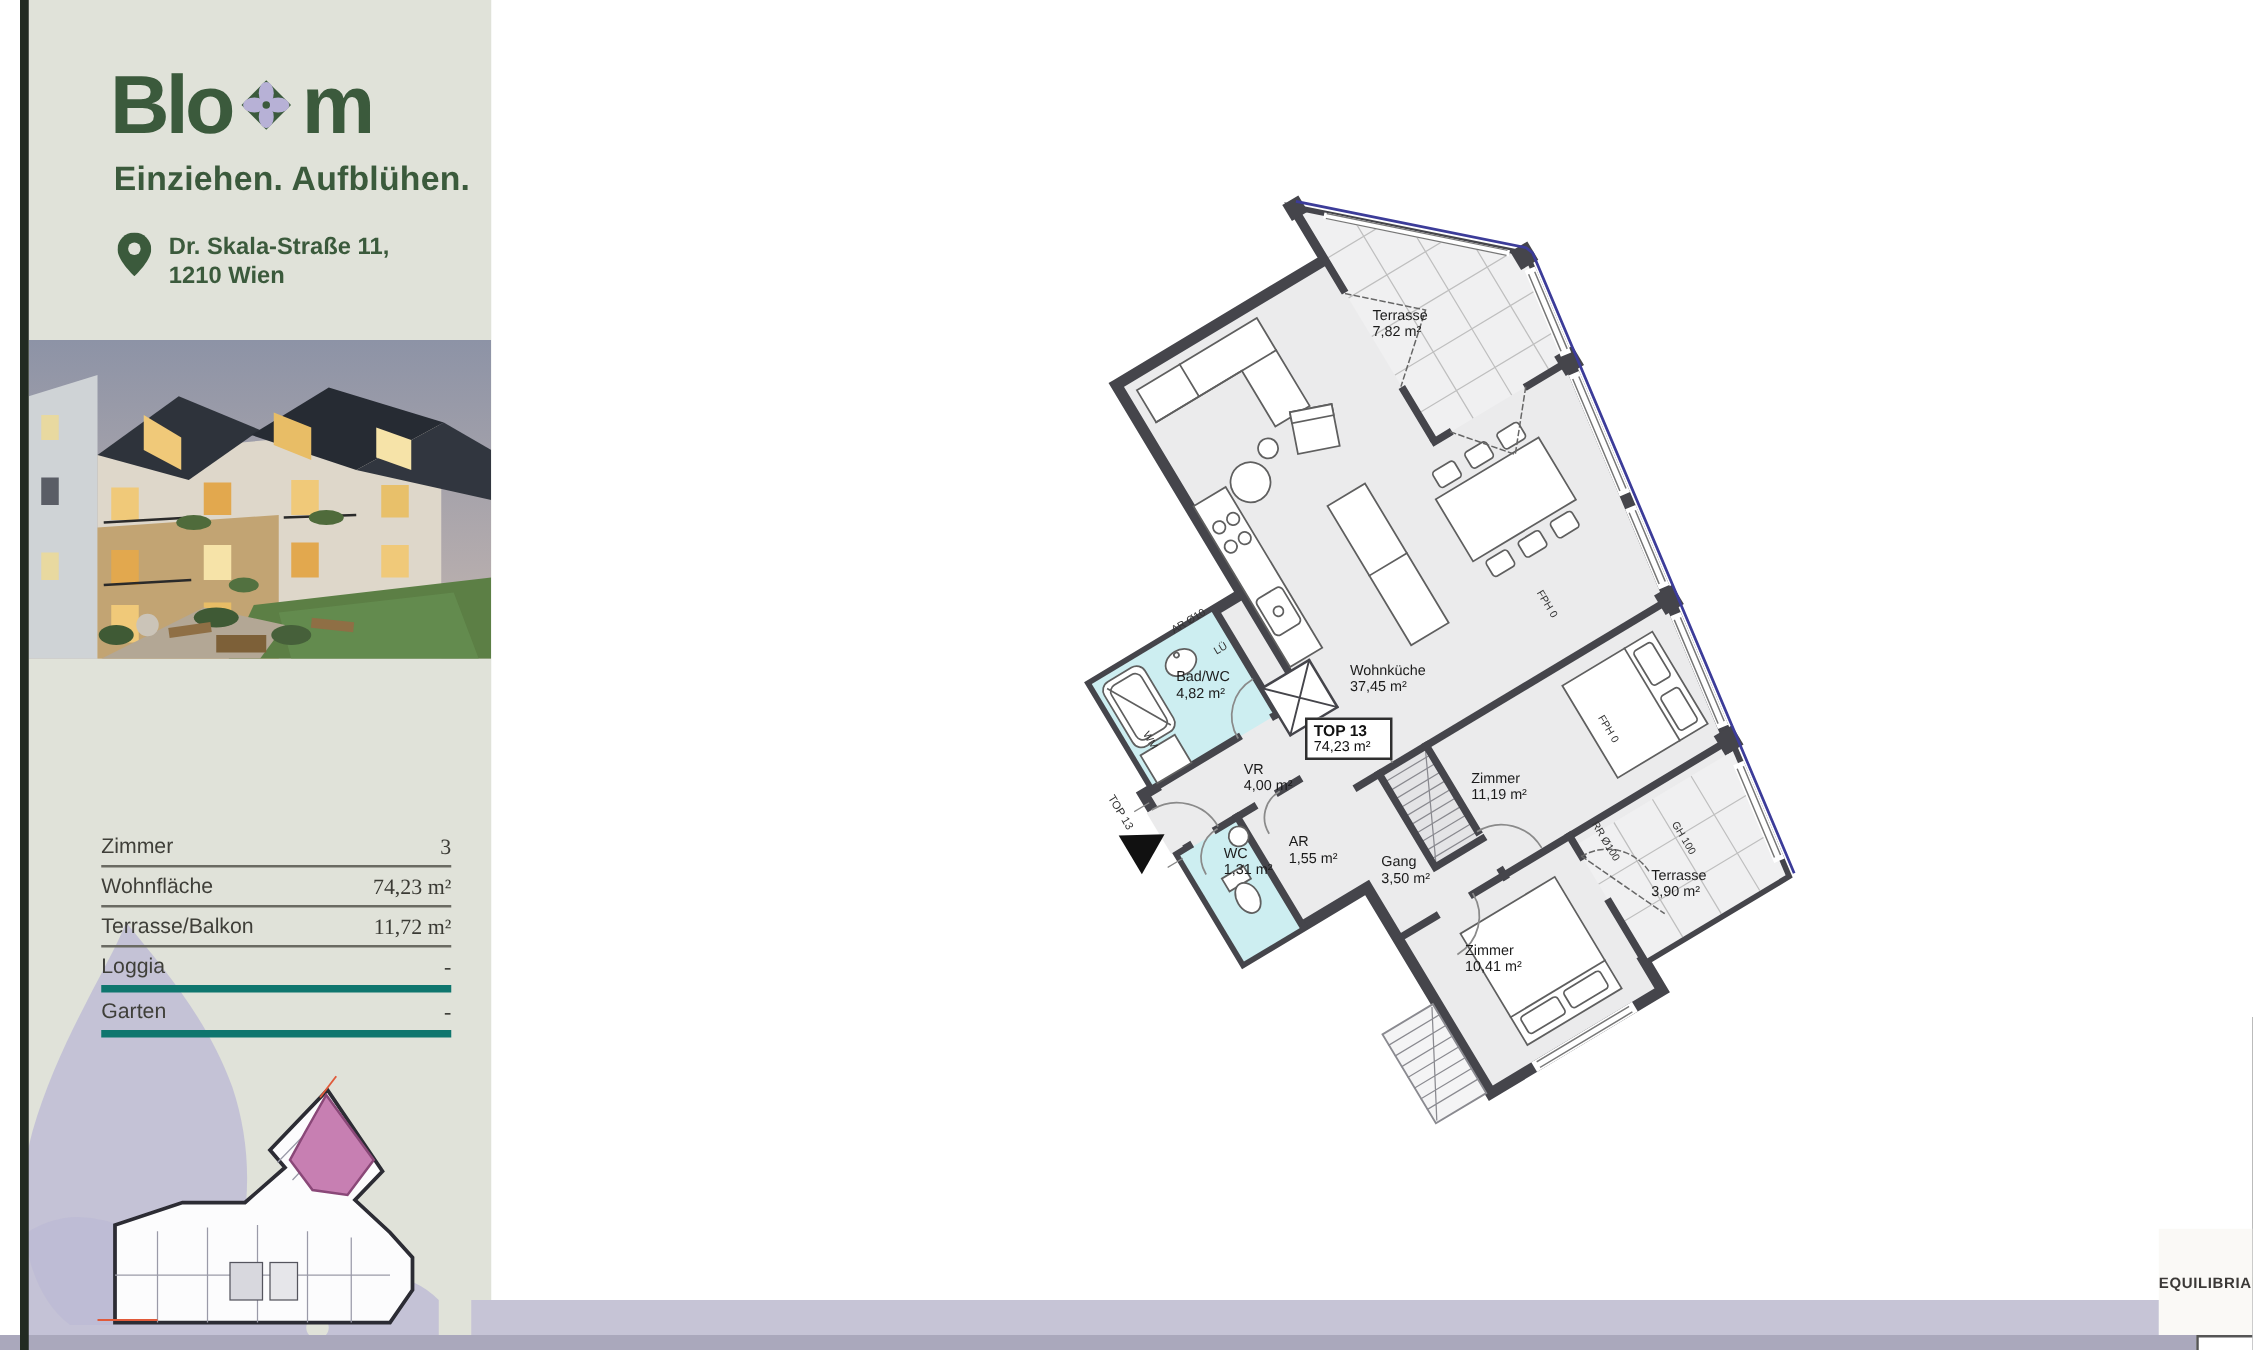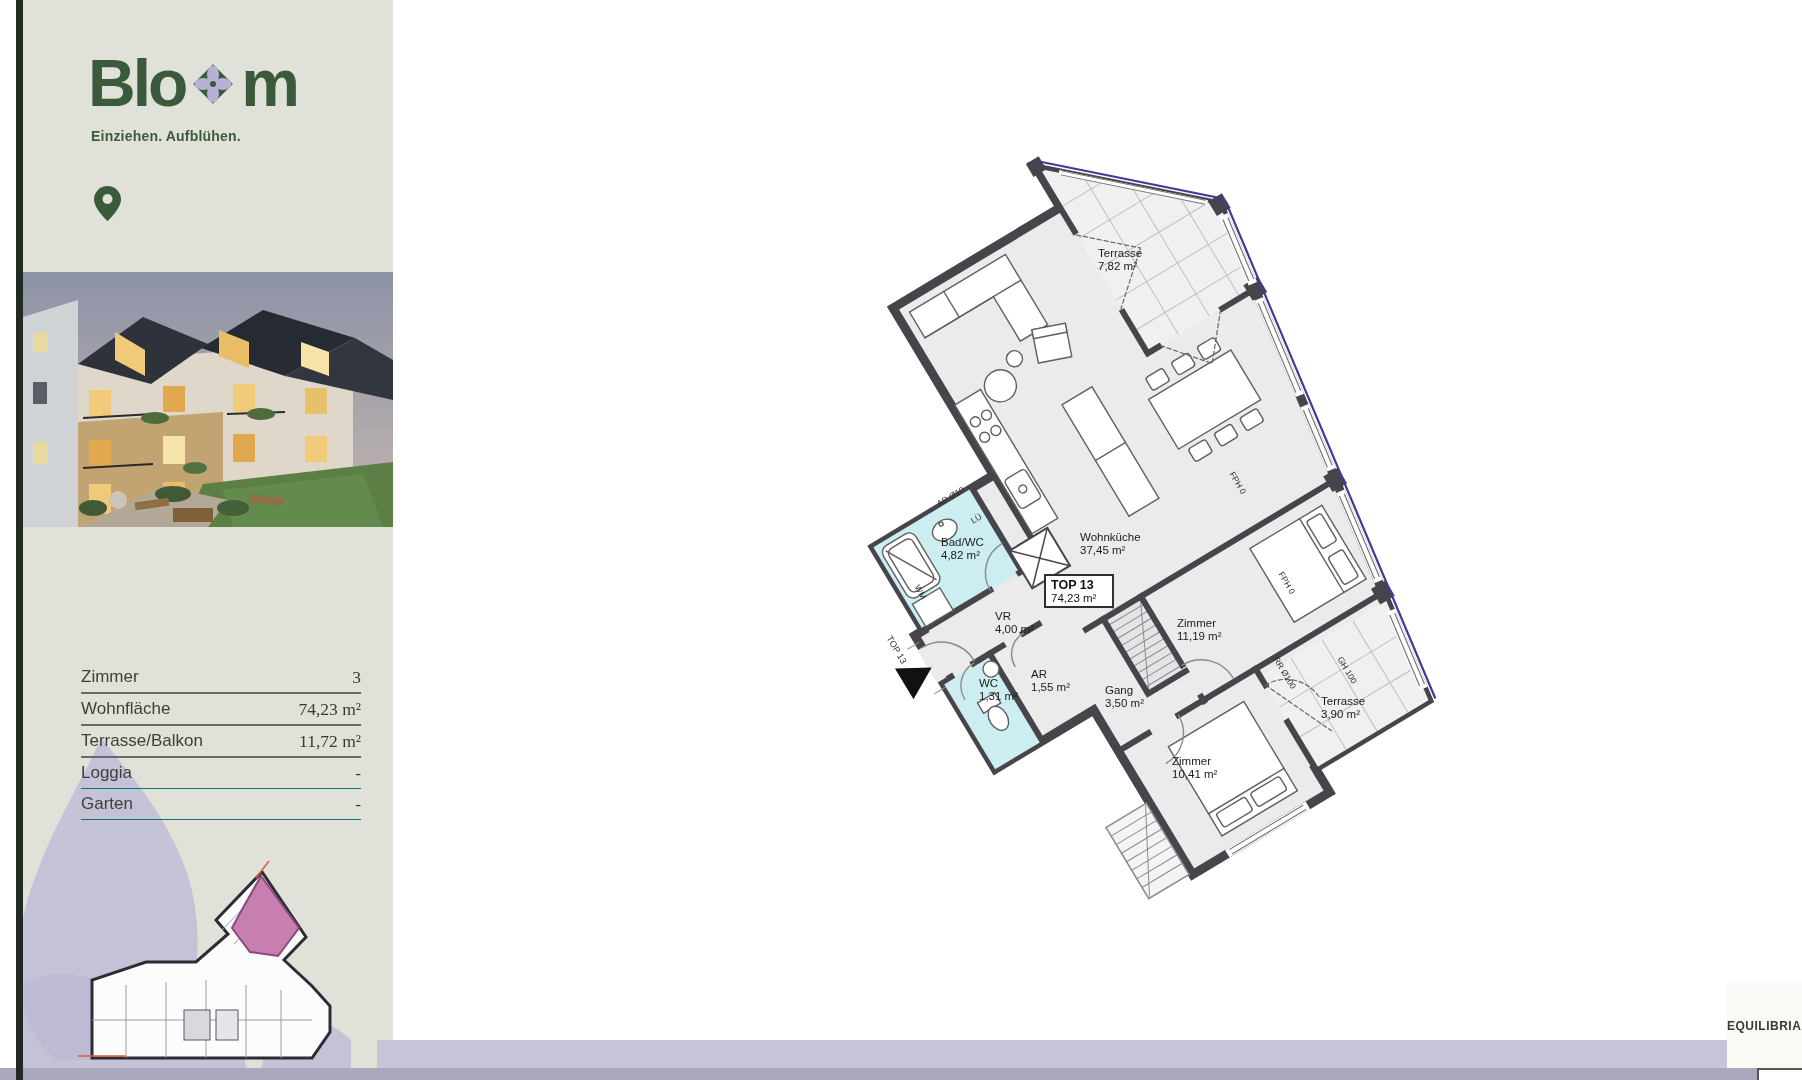--- a/index.html
+++ b/index.html
@@ -6,33 +6,33 @@
   .page{position:relative;width:1802px;height:1080px;background:#ffffff;overflow:hidden;
         font-family:"Liberation Sans",sans-serif;}
   
   .strip-light{position:absolute;left:377px;top:1040px;width:1425px;height:28px;background:#c6c4d6;z-index:2;}
   .strip-dark{position:absolute;left:0;top:1068px;width:1802px;height:12px;background:#aaa8bc;z-index:2;}
   
   .sidebar{position:absolute;left:16px;top:0;width:377px;height:1080px;background:#e0e2d9;overflow:hidden;}
   .edge{position:absolute;left:0;top:0;width:7px;height:1080px;background:#222b22;z-index:5;}
   .brand{position:absolute;left:72px;top:50px;display:flex;align-items:center;color:#3b5a3c;z-index:4;}
   .brand-txt{font-size:66px;font-weight:700;letter-spacing:-3px;line-height:66px;}
-  .tagline{position:absolute;left:75px;top:128px;font-size:14px;font-weight:800;color:#3b5a3c;letter-spacing:.2px;z-index:4;}
+  .tagline{position:absolute;left:75px;top:128px;font-size:27px;font-weight:800;color:#3b5a3c;letter-spacing:.2px;z-index:4;}
   .addr{position:absolute;left:78px;top:186px;display:flex;z-index:4;}
   .addr-text{margin-left:14px;font-size:19px;font-weight:700;color:#3b5a3c;line-height:23px;}
   .photo{position:absolute;left:7px;top:272px;width:370px;height:255px;z-index:4;}
   .banner{position:absolute;left:0;top:527px;width:377px;height:100px;background:#c6c4d8;display:flex;align-items:center;z-index:4;}
   .banner-text{padding-left:68px;color:#fdfdfd;font-size:24px;font-weight:700;letter-spacing:.5px;
                transform:scaleX(.88);transform-origin:left center;white-space:nowrap;}
   .dtable{position:absolute;left:65px;top:662px;width:280px;z-index:4;}
   .drow{height:30px;display:flex;justify-content:space-between;align-items:center;}
   .drow .lab{font-size:17px;color:#3f3f39;}
   .drow .val{font-family:"Liberation Serif",serif;font-size:17.5px;color:#3a3a34;}
   .bline-a{border-bottom:2px solid #6a6a62;}
-  .bline-b{border-bottom:1px solid #0f766e;}
+  .bline-b{border-bottom:6px solid #0f766e;}
   .watermark{position:absolute;left:0;top:700px;width:377px;height:380px;z-index:1;}
   .minimap{position:absolute;left:50px;top:860px;width:280px;height:220px;z-index:3;}
   
   .plan{position:absolute;left:840px;top:140px;width:620px;height:780px;z-index:1;}
   .rlabel{position:absolute;font-size:11.5px;line-height:13px;color:#1b1b1b;white-space:nowrap;z-index:2;}
   .rlabel .nm{display:block;}
   .ann{position:absolute;font-size:8.5px;color:#333;white-space:nowrap;transform-origin:left top;z-index:2;}
   .rot59{transform:rotate(59deg);}
   .rotm31{transform:rotate(-31deg);}
   .unitbox{position:absolute;left:1044px;top:574px;width:56px;background:#fff;border:2px solid #2f2f2f;
@@ -75,20 +75,24 @@
       </svg>
       <span class="brand-txt">m</span>
     </div>
     <div class="tagline">Einziehen. Aufblühen.</div>
 
     <div class="addr">
       <svg width="27" height="35" viewBox="0 0 27 35">
         <path d="M13.5,0 C6,0 0,6 0,13.4 C0,22.6 13.5,35 13.5,35 C13.5,35 27,22.6 27,13.4 C27,6 21,0 13.5,0 Z" fill="#3b5a3c"></path>
         <circle cx="13.5" cy="13" r="5" fill="#e0e2d9"></circle>
       </svg>
+      <div class="addr-text">
+        <div>Dr. Skala-Straße 11,</div>
+        <div>1210 Wien</div>
+      </div>
     </div>
 
     <svg class="photo" viewBox="0 0 370 255">
       <defs>
         <linearGradient id="sky" x1="0" y1="0" x2="0" y2="1">
           <stop offset="0" stop-color="#8d93a6"></stop>
             <stop offset="0.7" stop-color="#b3abad"></stop>
             <stop offset="1" stop-color="#c4b8ae"></stop>
         </linearGradient>
       </defs>

